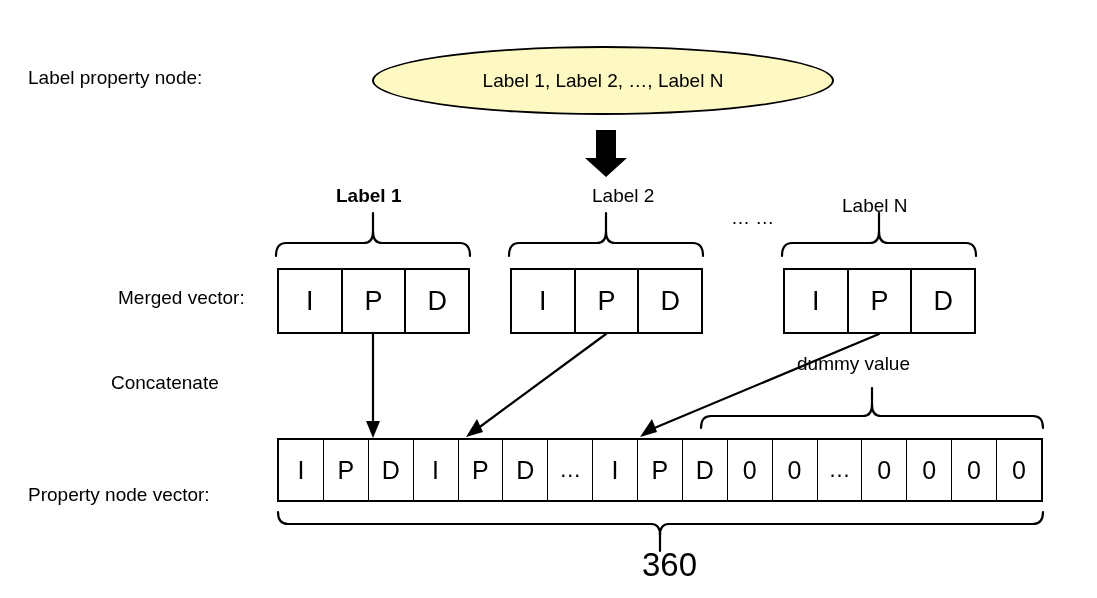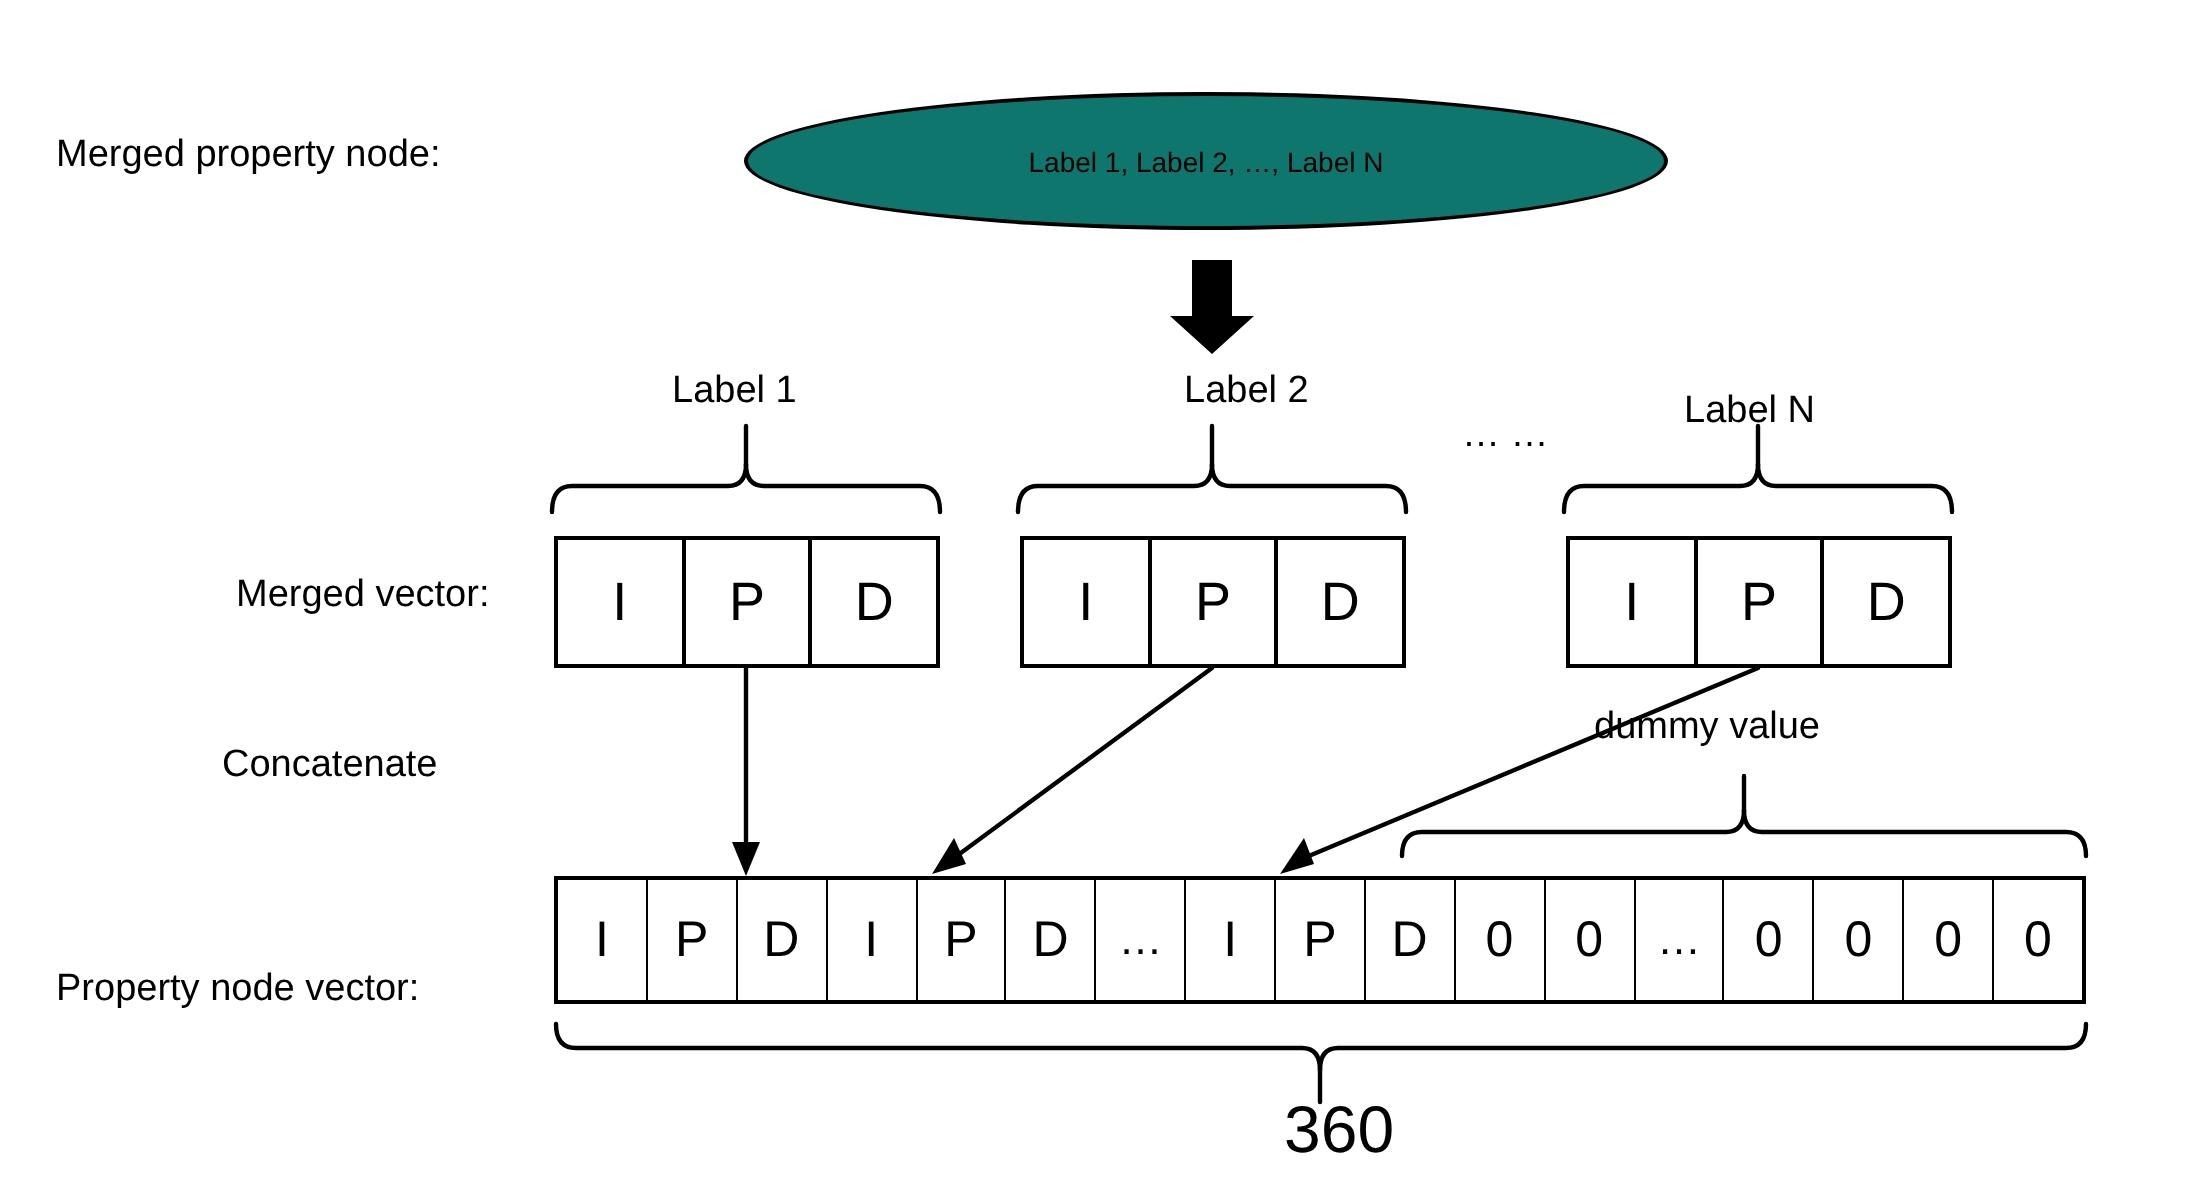--- a/index.html
+++ b/index.html
@@ -26,25 +26,25 @@
     white-space: nowrap;
   }
   .row-label {
     font-size: 19px;
   }
   
   .ellipse {
     position: absolute;
     border: 2.5px solid #000;
     border-radius: 50%;
-    background: #0f766e;
+    background: #fef9c3;
     display: flex;
     align-items: center;
     justify-content: center;
-    font-size: 14px;
+    font-size: 19px;
     white-space: nowrap;
     text-align: right;
   }
   
   .vecbox {
     position: absolute;
     display: flex;
     border: 2px solid #000;
     background: #fff;
     box-sizing: border-box;
@@ -93,27 +93,27 @@
     font-size: 33px;
     line-height: 1;
     margin-left: 18px;
   }
 </style>
 </head>
 <body>
 
 <div id="canvas">
 
-  <div class="lbl row-label" style="left:28px; top:68px;">Merged property node:</div>
+  <div class="lbl row-label" style="left:28px; top:68px;">Label property node:</div>
 
   <div class="ellipse" style="left:372px; top:46px; width:458px; height:65px;">
     <span>Label 1, Label 2, …, Label N</span>
   </div>
 
-  <div class="lbl" style="left:336px; top:186px;">Label 1</div>
+  <div class="lbl" style="left:336px; top:186px;font-weight:bold;">Label 1</div>
   <div class="lbl" style="left:568px; top:186px;margin-left:24px;">Label 2</div>
   <div class="lbl" style="left:731px; top:208px;">… …</div>
   <div class="lbl" style="left:842px; top:196px;">Label N</div>
 
   <div class="lbl row-label" style="left:118px; top:288px;">Merged vector:</div>
 
   <div class="vecbox" id="lv1" style="left:277px; top:268px; width:193px; height:66px;">
       <div class="cell" style="flex: 1 1 0px;">I</div>
       <div class="cell" style="flex: 1 1 0px;">P</div>
       <div class="cell" style="flex: 1 1 0px;">D</div>

